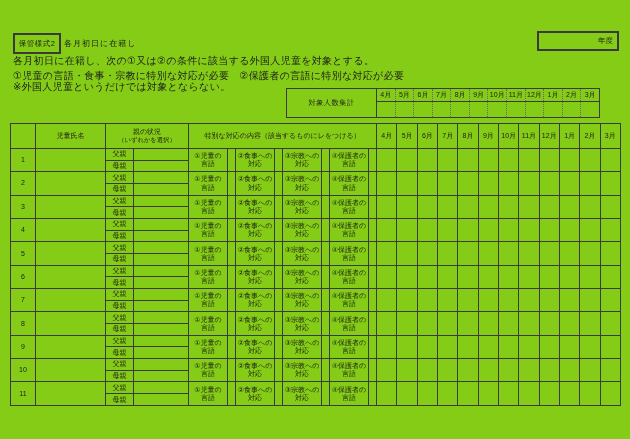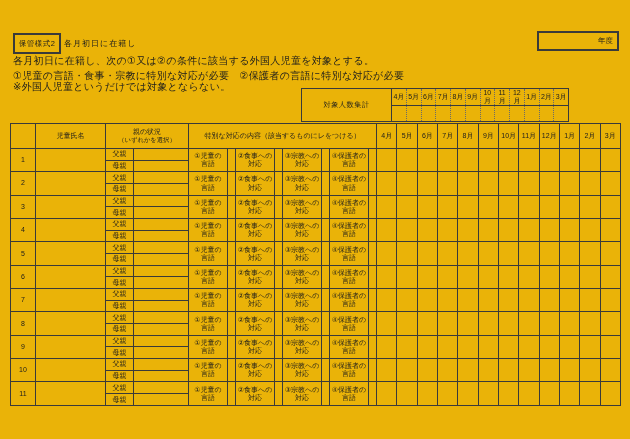--- a/index.html
+++ b/index.html
@@ -1,17 +1,17 @@
 <!DOCTYPE html>
 <html><head>
 <meta charset="utf-8">
 <style>
   html,body{margin:0;padding:0;background:#e8e8e8;}
   .sheet{
-    position:relative;width:630px;height:439px;background:#eab308;
+    position:relative;width:630px;height:439px;background:#84cc16;
     font-family:"Liberation Sans","DejaVu Sans",sans-serif;color:#1c1c1c;
     overflow:hidden;
   }
   
   .form-code-box{
     position:absolute;left:13px;top:33px;width:44px;height:17px;
     border:2px solid #3a3a3a;display:flex;align-items:center;justify-content:center;
     font-size:7.5px;letter-spacing:.5px;
   }
   .page-title{position:absolute;left:64px;top:38px;font-size:8px;letter-spacing:1px;}
@@ -22,21 +22,21 @@
   }
   .desc{position:absolute;left:13px;font-size:10px;letter-spacing:.3px;white-space:nowrap;}
   .desc1{top:54px;}
   .desc2{top:69px;}
   .desc3{top:80px;}
   
   table{border-collapse:collapse;table-layout:fixed;}
   td,th{padding:0;margin:0;font-weight:normal;text-align:center;vertical-align:middle;
         font-size:7px;line-height:1.15;overflow:hidden;}
   
-  .summary{position:absolute;left:301px;top:88px;width:268px;border:1px solid #3a3a3a;}
+  .summary{position:absolute;left:286px;top:88px;width:314px;border:1px solid #3a3a3a;}
   .summary td{border:1px solid #3a3a3a;}
   .summary td.m{border-left:1px dotted #6a6a6a;border-right:1px dotted #6a6a6a;}
   .summary .sum-label{font-size:7.2px;letter-spacing:.5px;}
   .summary tr.hrow{height:13px;}
   .summary tr.vrow{height:16px;}
   
   .main{position:absolute;left:10px;top:123px;width:611px;height:283px;border:1px solid #3a3a3a;}
   .main td,.main th{border:1px solid #3a3a3a;}
   .main tr.headrow{height:25px;}
   .main .small{font-size:6.3px;}

